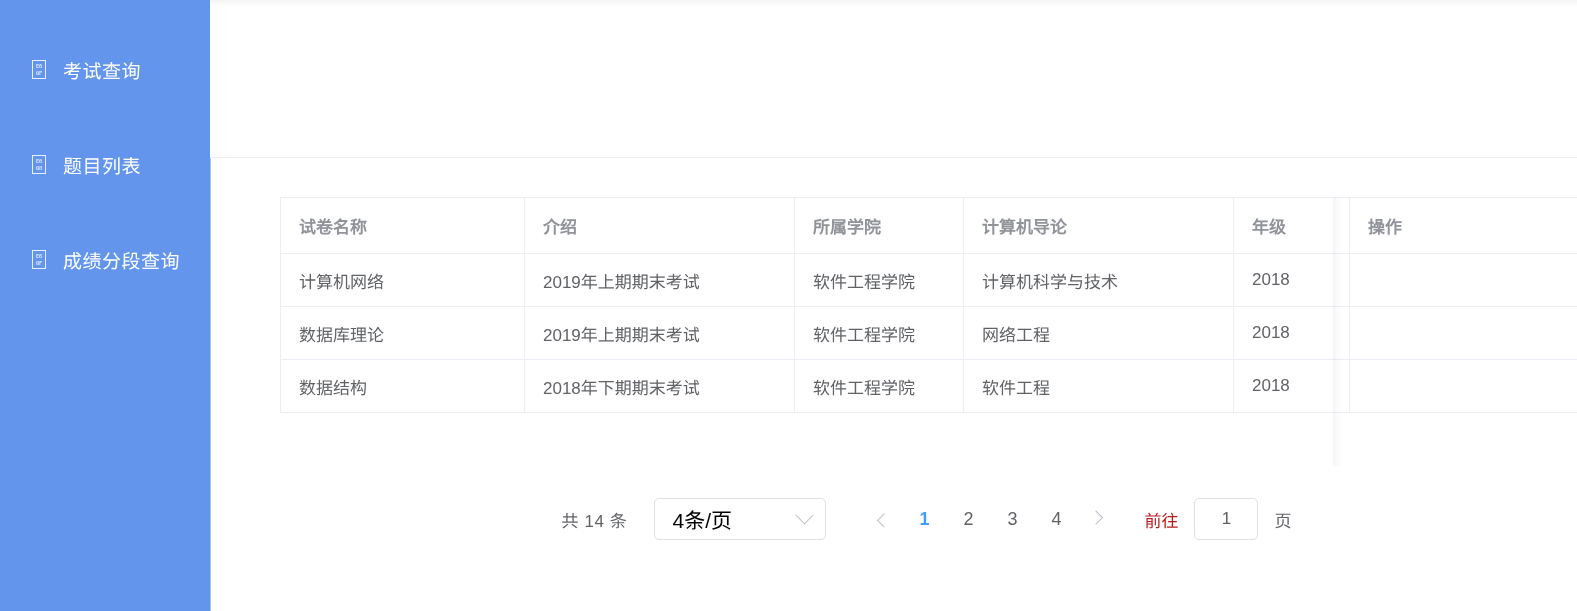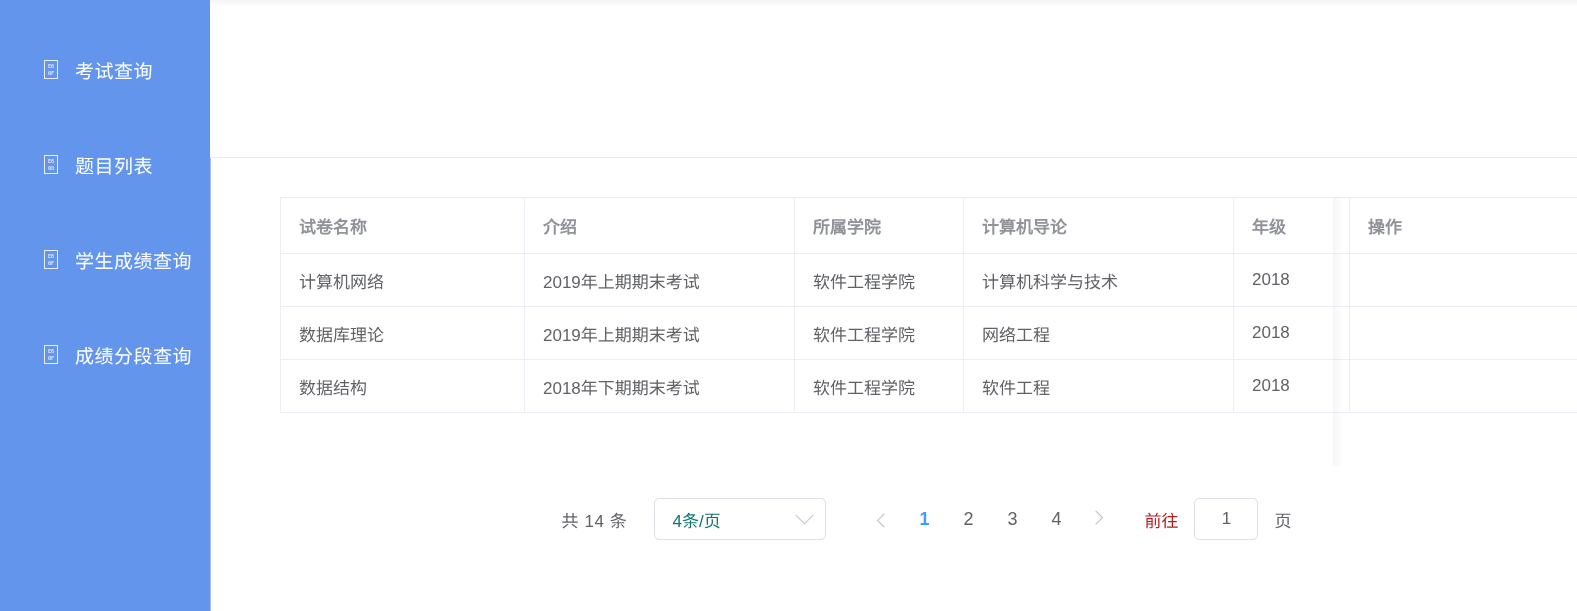--- a/index.html
+++ b/index.html
@@ -13,21 +13,21 @@
   }
   #app { position:relative; width:1577px; height:611px; display:flex; }
 
   
   .sidebar {
     width:210px; height:611px; flex:0 0 210px;
     background:#6495ED;
     position:relative;
     overflow:hidden;
   }
-  .sidebar-inner { padding-top:22px;margin-left:12px; }
+  .sidebar-inner { padding-top:22px; }
   .menu-item {
     height:95px;
     display:flex; align-items:center;
     padding-left:32px;
     cursor:pointer;
     color:#ffffff;
     user-select:none;
   }
   .tofu {
     flex:0 0 auto;
@@ -152,21 +152,21 @@
   .pg-select {
     width:172px; height:42px;
     border:1px solid #dcdfe6;
     border-radius:5px;
     display:flex; align-items:center;
     padding:0 14px 0 17px;
     cursor:pointer;
     background:#fff;
     margin-right:40px;
   }
-  .pg-select-value { flex:1 1 auto; color:#0f766e; font-size:17px; }
+  .pg-select-value { flex:1 1 auto; color:#000000; font-size:21px; }
   .chevron {
     width:13px; height:13px;
     border-right:1.6px solid #c0c4cc;
     border-bottom:1.6px solid #c0c4cc;
     transform:rotate(45deg) translate(-3px,-3px);
     flex:0 0 auto;
   }
   .pg-arrow {
     width:36px; height:36px;
     display:flex; align-items:center; justify-content:center;
@@ -222,27 +222,20 @@
 
       <div class="menu-item">
         <span class="tofu">
           <span>E6</span>
             <span>08</span>
         </span>
         <span class="menu-label">题目列表</span>
       </div>
 
 
-      <div class="menu-item">
-        <span class="tofu">
-          <span>E6</span>
-            <span>0F</span>
-        </span>
-        <span class="menu-label">学生成绩查询</span>
-      </div>
 
       <div class="menu-item">
         <span class="tofu">
           <span>E6</span>
             <span>0F</span>
         </span>
         <span class="menu-label">成绩分段查询</span>
       </div>
 
     </div>

